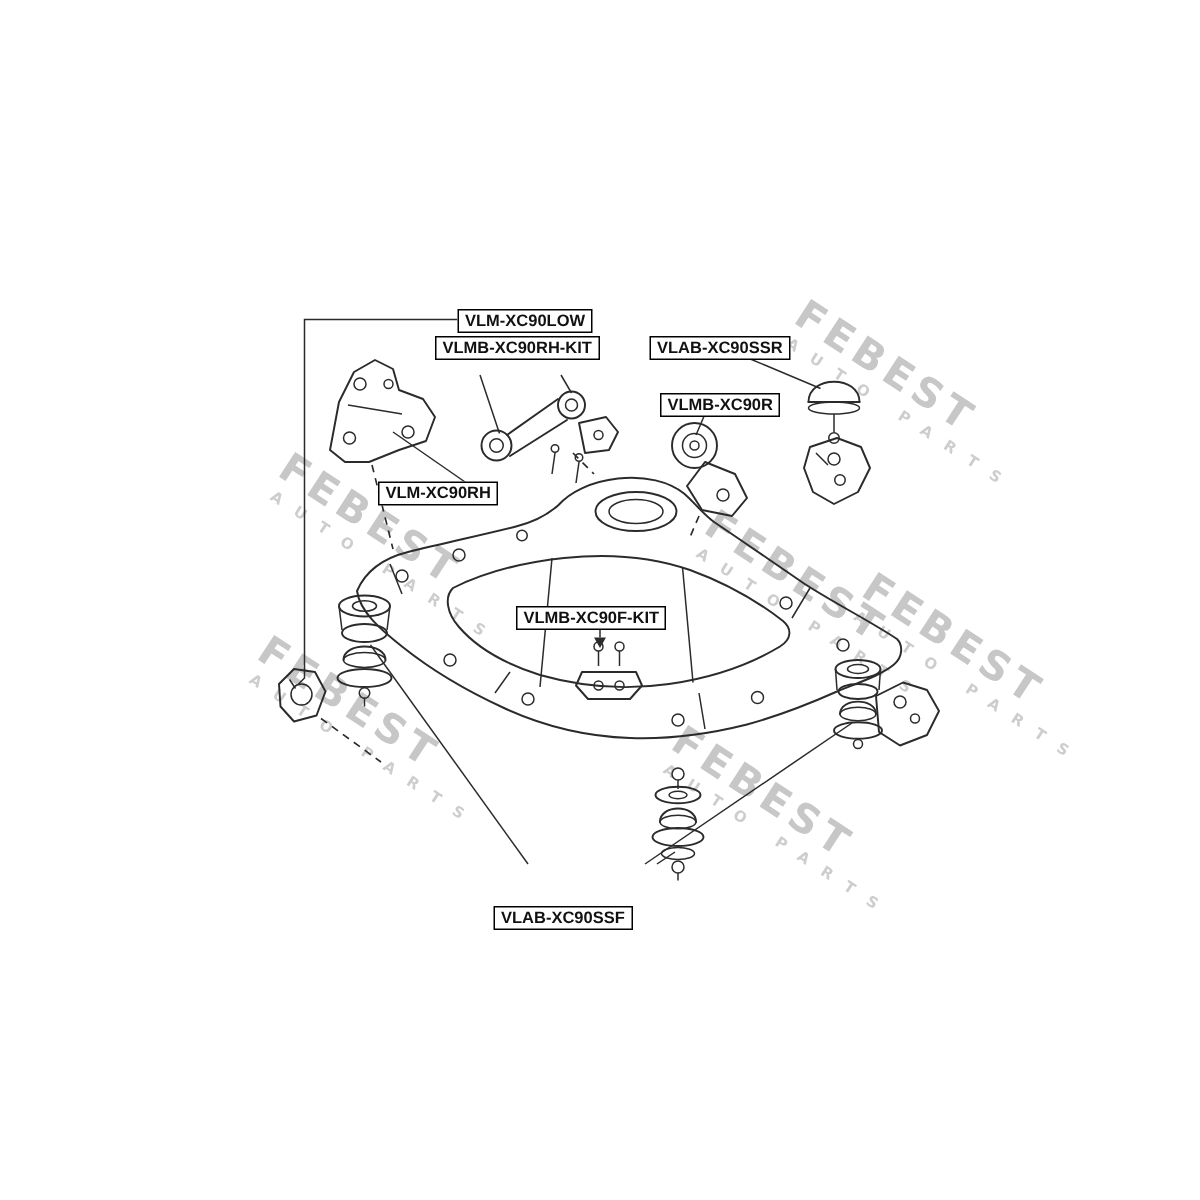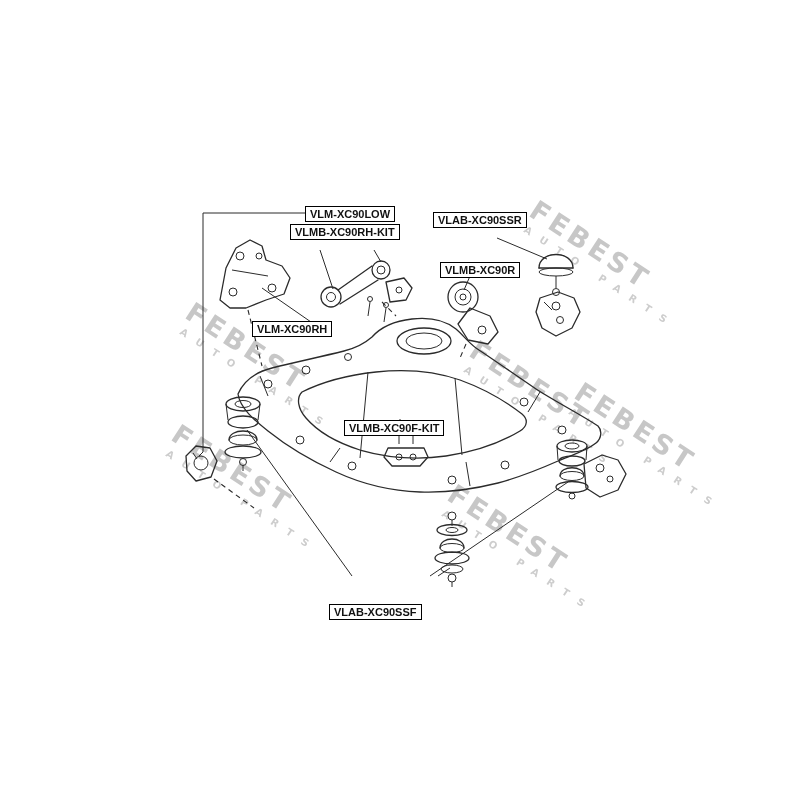--- a/index.html
+++ b/index.html
@@ -216,19 +216,19 @@
       <path class="thin" d="M 400 419 L 400 425"></path>
       <polygon class="solid" points="396,425 404,425 400,432"></polygon>
       <path class="thin" d="M 352 576 L 247 430"></path>
       <path class="thin" d="M 430 576 L 568 482"></path>
       <path class="thin" d="M 438 576 L 450 568"></path>
     </g>
   </svg>
 
   <div class="part-label" style="left:305px;top:206px">VLM-XC90LOW</div>
   <div class="part-label" style="left:290px;top:224px">VLMB-XC90RH-KIT</div>
-  <div class="part-label" style="left:433px;top:212px">VLAB-XC90SSR</div>
+  <div class="part-label" style="left:433px;top:224px">VLAB-XC90SSR</div>
   <div class="part-label" style="left:440px;top:262px">VLMB-XC90R</div>
   <div class="part-label" style="left:252px;top:321px">VLM-XC90RH</div>
-  <div class="part-label" style="left:344px;top:420px">VLMB-XC90F-KIT</div>
+  <div class="part-label" style="left:344px;top:404px">VLMB-XC90F-KIT</div>
   <div class="part-label" style="left:329px;top:604px">VLAB-XC90SSF</div>
 
 </div>
 
 </body></html>

